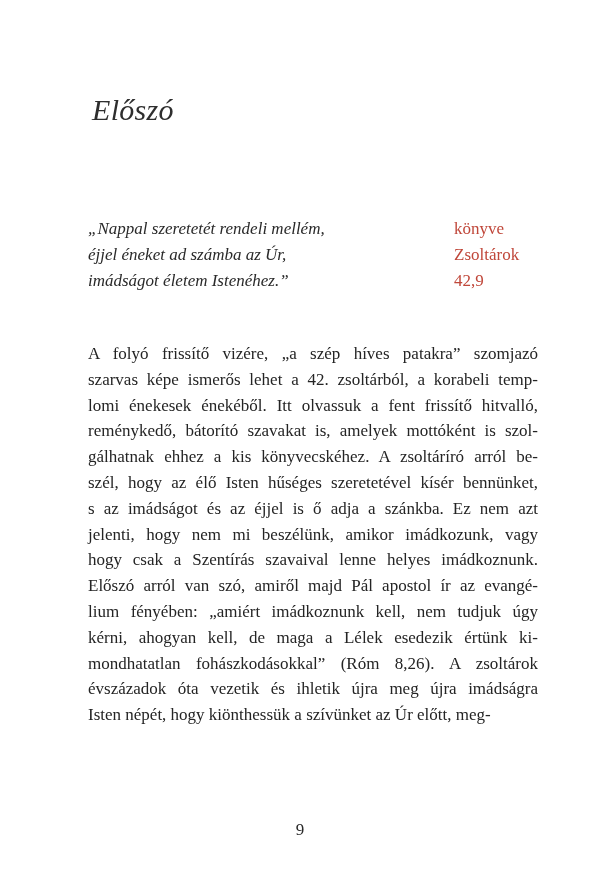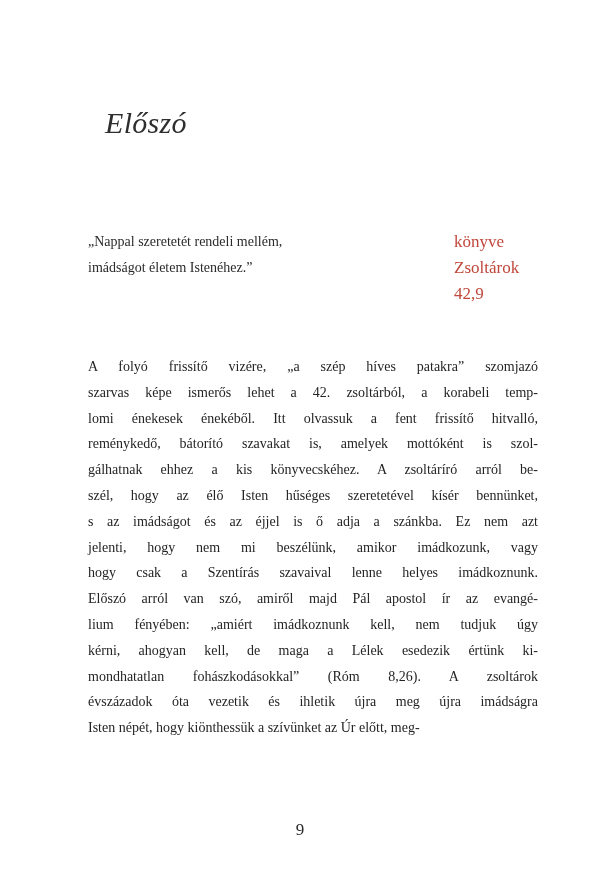--- a/index.html
+++ b/index.html
@@ -12,47 +12,48 @@
   }
   .page {
     position: relative;
     width: 600px;
     height: 884px;
     box-sizing: border-box;
     padding: 0 62px 0 88px;
     overflow: hidden;
   }
   .title {
-    margin: 17px;
+    margin: 4px;
     padding-top: 88px;
     font-size: 30px;
     line-height: 36px;
     font-style: italic;
     font-weight: 400;
     color: #2e2e2e;
     letter-spacing: 0.3px;
   }
   .epigraph {
     display: flex;
     justify-content: space-between;
     margin-top: 88px;
   }
   .quote {
-    font-size: 14px;
+    font-size: 17px;
     line-height: 26px;
     color: #2a2a2a;
+    font-style: italic;
   }
   .reference {
     width: 84px;
     font-size: 17px;
     line-height: 26px;
   }
   .bodytext {
     margin-top: 47px;
-    font-size: 14px;
+    font-size: 17px;
     line-height: 25.8px;
     color: #242424;
   }
   .body-line {
     text-align: justify;
     text-align-last: justify;
     text-justify: inter-word;
     white-space: normal;
   }
   .body-line:last-child {
@@ -71,20 +72,21 @@
 </head>
 <body>
 
 <div class="page">
 
   <h1 class="title">Előszó</h1>
 
   <div class="epigraph">
     <div class="quote">
       <div class="quote-line">„Nappal szeretetét rendeli mellém,</div>
+      <div class="quote-line">éjjel éneket ad számba az Úr,</div>
       <div class="quote-line">imádságot életem Istenéhez.”</div>
     </div>
     <div class="reference" style="color: rgb(192, 71, 58);">
       <div class="ref-line">könyve</div>
       <div class="ref-line">Zsoltárok</div>
       <div class="ref-line">42,9</div>
     </div>
   </div>
 
   <div class="bodytext">

